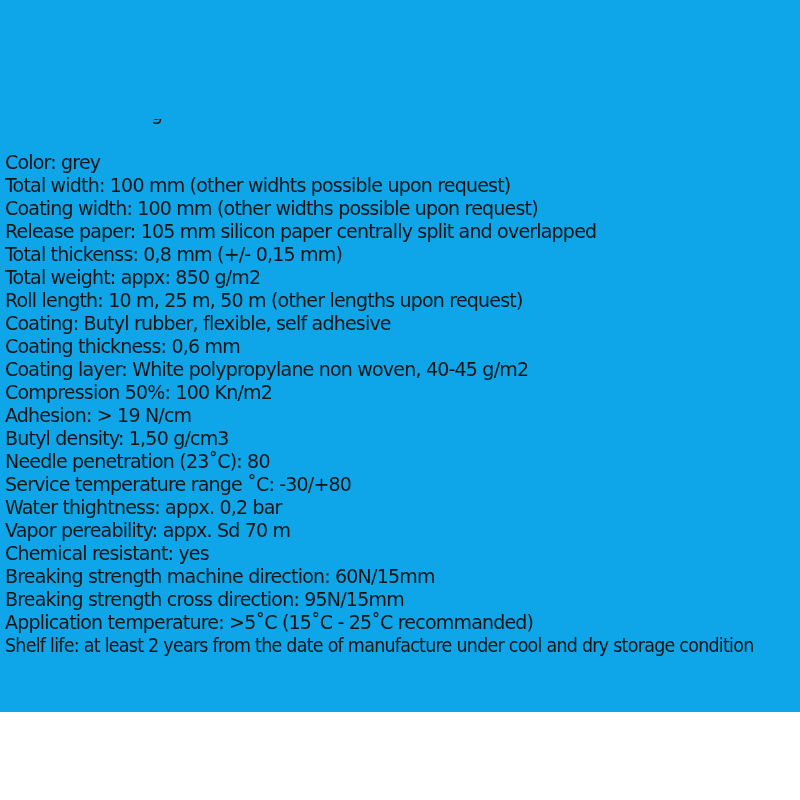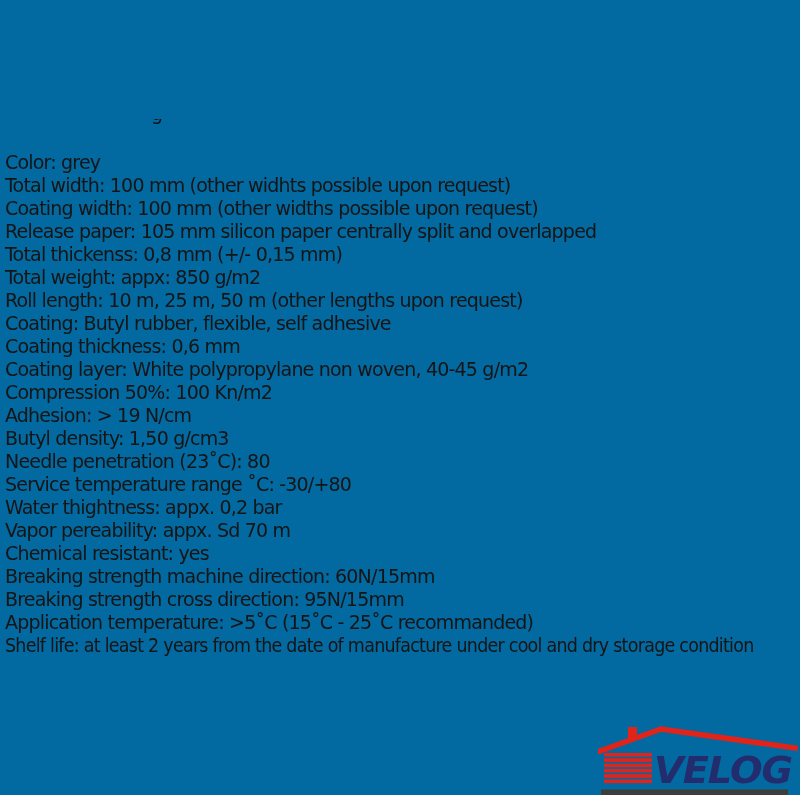--- a/index.html
+++ b/index.html
@@ -1,20 +1,20 @@
 <!DOCTYPE html>
 <html><head>
 <meta charset="utf-8">
 <style>
   html, body { margin: 0; padding: 0; background: #ffffff; }
   .page {
     position: relative;
     width: 800px;
-    height: 795px;
-    background: #0369a1;
+    height: 712px;
+    background: #0ea5e9;
     overflow: hidden;
     font-family: "DejaVu Sans", sans-serif;
   }
 
   
   .fragment {
     position: absolute;
     left: 151px;
     top: 119px;
     width: 22px;

